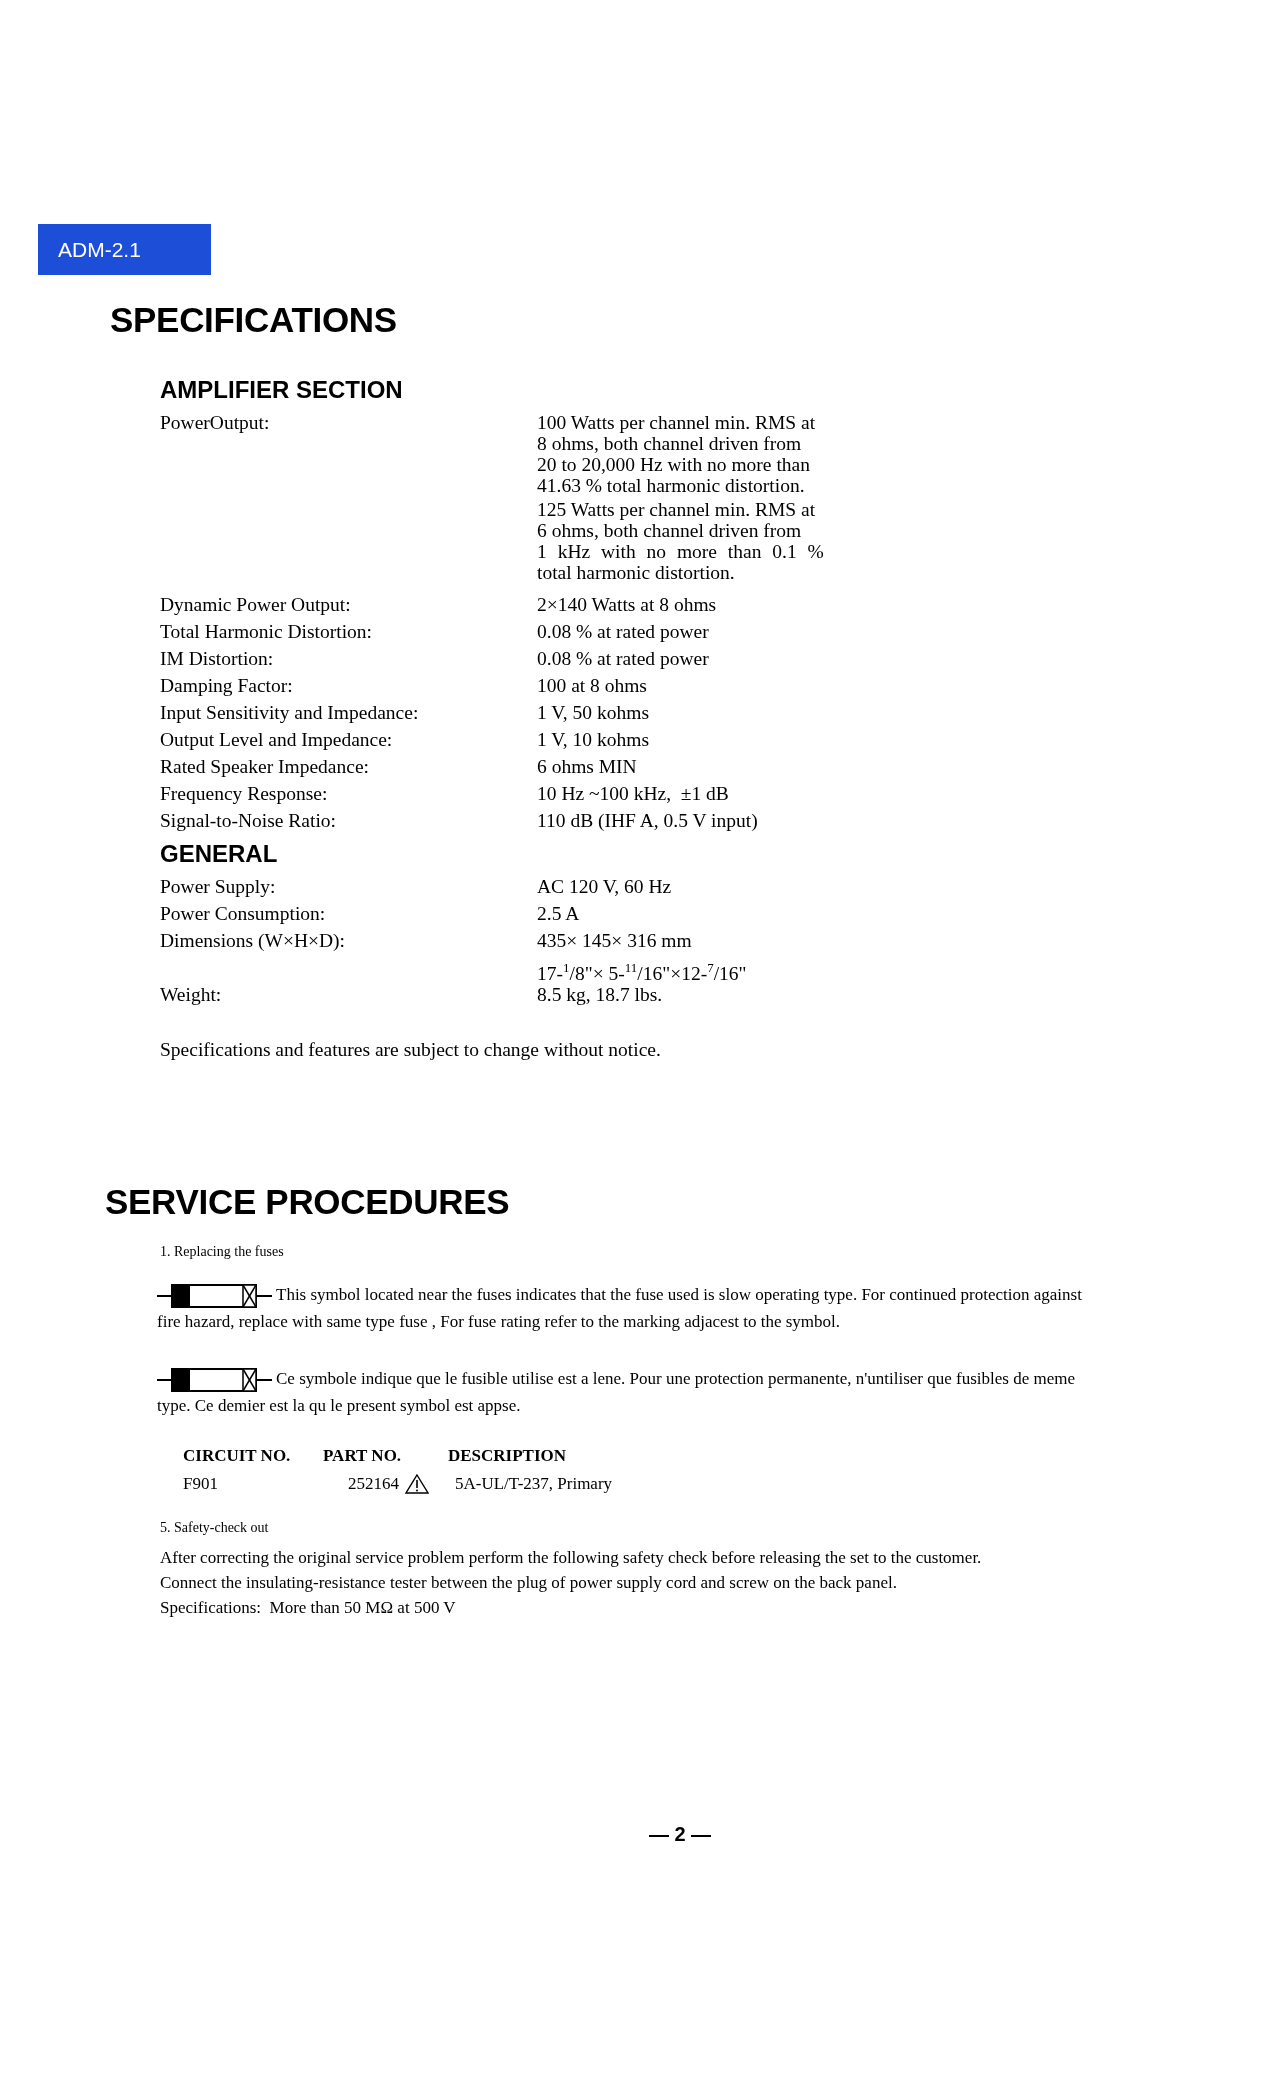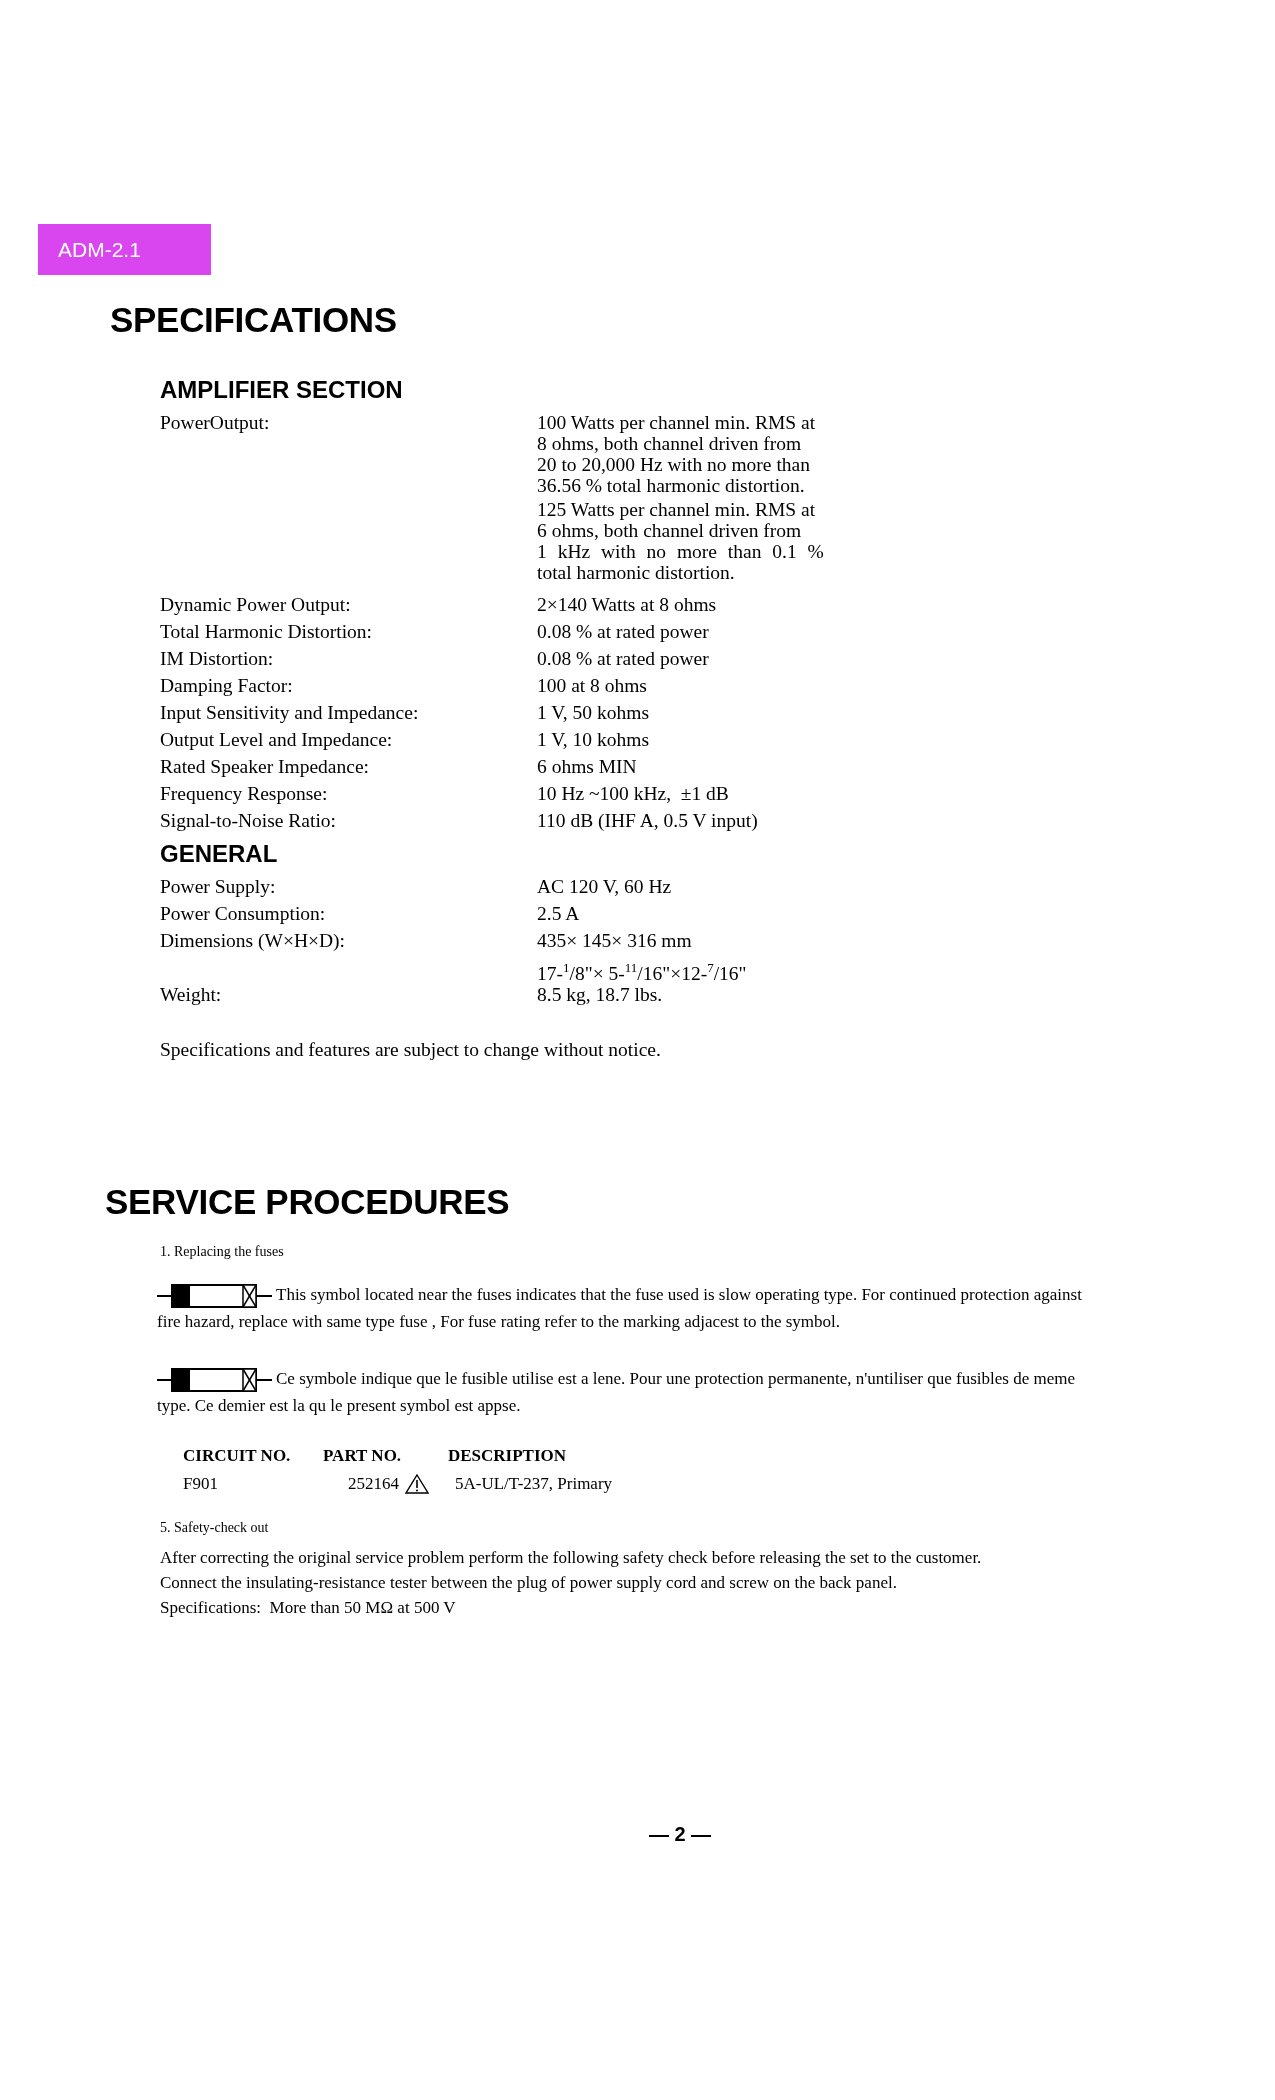--- a/index.html
+++ b/index.html
@@ -1,18 +1,18 @@
 <!DOCTYPE html>
 <html><head>
 <meta charset="utf-8">
 <style>
   html, body { margin: 0; padding: 0; background: #ffffff; }
   body { width: 1275px; height: 2100px; position: relative; overflow: hidden; color: #000; font-family: "Liberation Serif", serif; }
   .abs { position: absolute; }
-  .model-tab { left: 38px; top: 224px; width: 173px; height: 51px; background: #d946ef; color: #fff;
+  .model-tab { left: 38px; top: 224px; width: 173px; height: 51px; background: #1d4ed8; color: #fff;
     font-family: "Liberation Sans", sans-serif; font-size: 21px; line-height: 51px; padding-left: 20px; box-sizing: border-box; }
   .h1 { font-family: "Liberation Sans", sans-serif; font-weight: bold; font-size: 35px; letter-spacing: -0.3px; }
   .h2 { font-family: "Liberation Sans", sans-serif; font-weight: bold; font-size: 24px; }
   .spec-row { position: absolute; left: 160px; width: 700px; font-size: 19.5px; line-height: 21px; }
   .spec-label { position: absolute; left: 0; top: 0; white-space: nowrap; }
   .spec-value { position: absolute; left: 377px; top: 0; width: 320px; }
   .note { left: 160px; font-size: 19.5px; }
   .sub-h { font-weight: normal; font-size: 14px; }
   .body-text { font-size: 17px; line-height: 25px; }
   .fuse-icon { display: inline-block; vertical-align: middle; margin-right: 4px; }
@@ -30,21 +30,21 @@
 
 <div class="abs h2" style="left:160px; top:376px;">AMPLIFIER SECTION</div>
 
 <div class="spec-row" style="top:412px; height:180px;">
   <div class="spec-label">PowerOutput:</div>
   <div class="spec-value">
     <div>
       <div>100 Watts per channel min. RMS at</div>
       <div>8 ohms, both channel driven from</div>
       <div>20 to 20,000 Hz with no more than</div>
-      <div>36.56 % total harmonic distortion.</div>
+      <div>41.63 % total harmonic distortion.</div>
     </div>
     <div style="margin-top:3px;">
       <div>125 Watts per channel min. RMS at</div>
       <div>6 ohms, both channel driven from</div>
       <div style="word-spacing:6px;">1 kHz with no more than 0.1 %</div>
       <div>total harmonic distortion.</div>
     </div>
   </div>
 </div>
 

